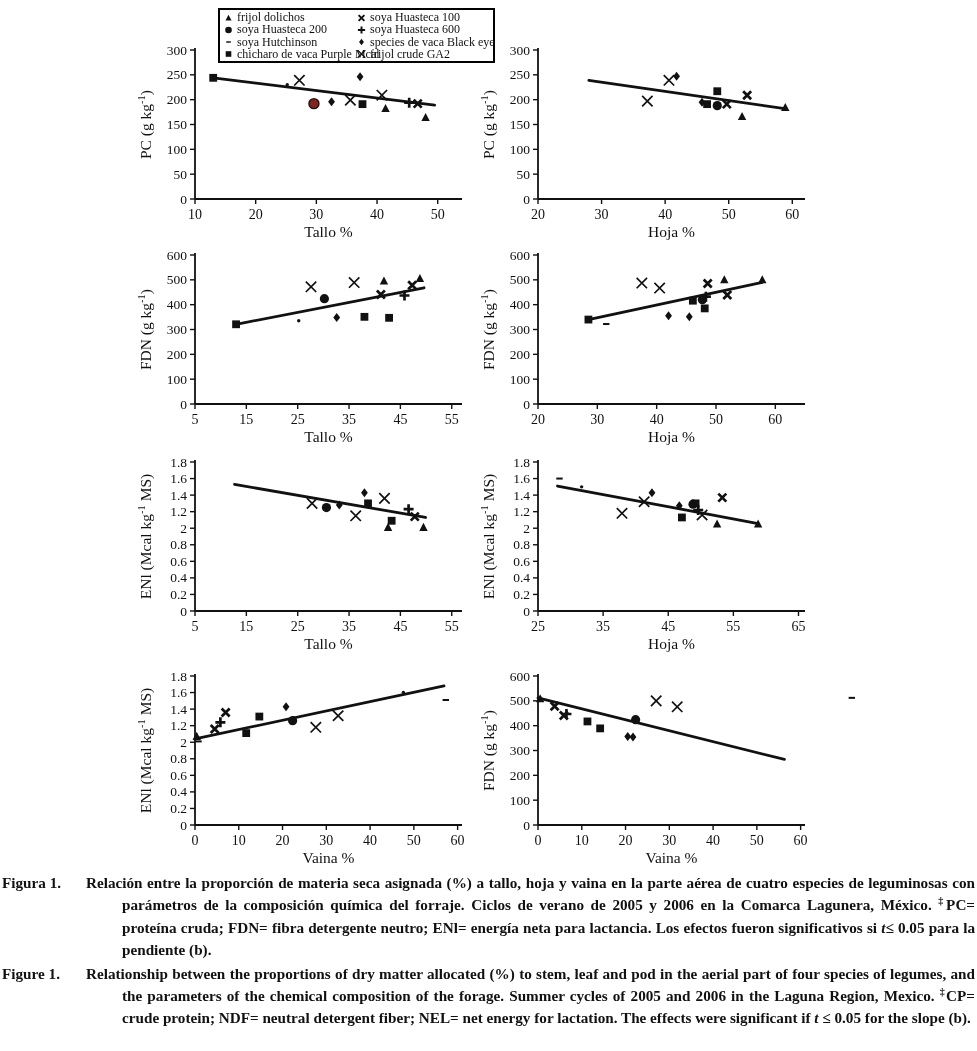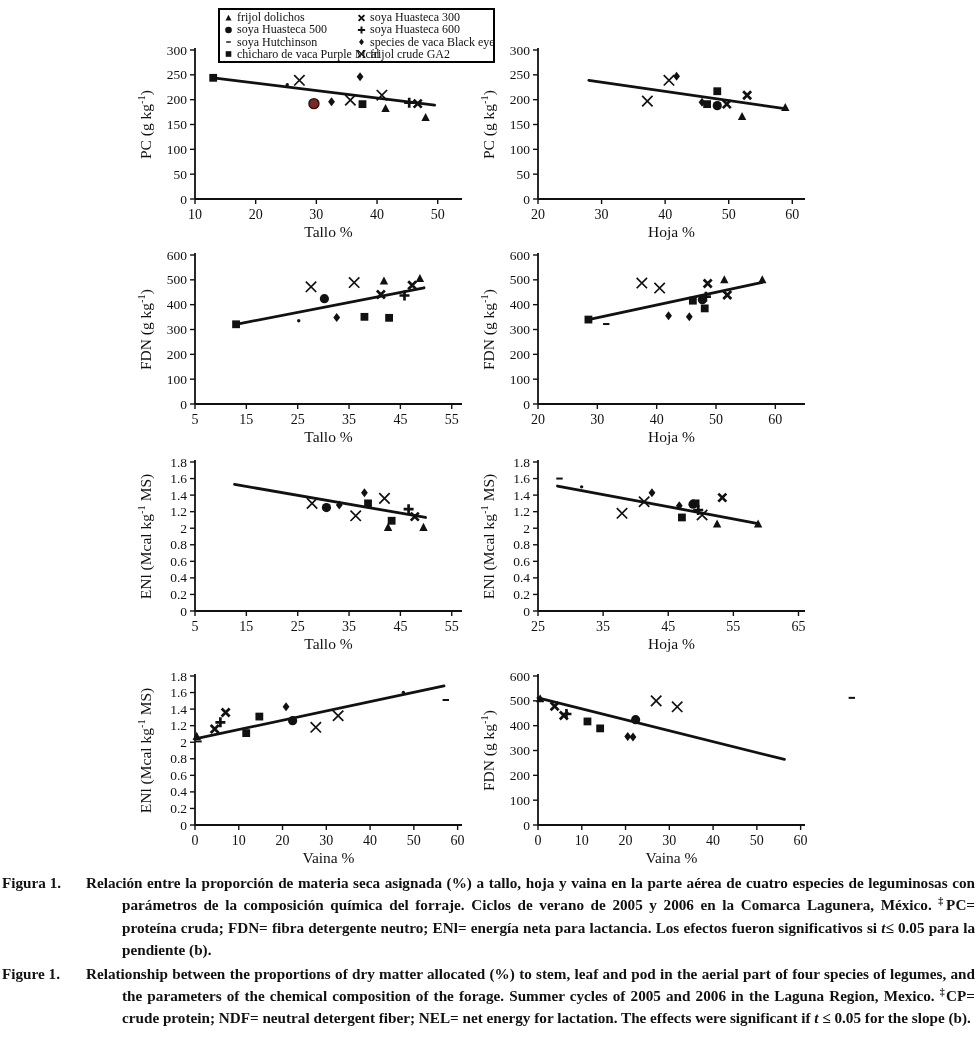--- a/index.html
+++ b/index.html
@@ -425,39 +425,39 @@
       <div class="li">
         <svg width="13" height="11">
           <path d="M6.5 2.688 L9.524000000000001 8.52 L3.476 8.52 Z" fill="#111111"></path>
         </svg>
         <span>frijol dolichos</span>
       </div>
       <div class="li">
         <svg width="13" height="11">
           <circle cx="6.5" cy="6" r="3.312" fill="#111111"></circle>
         </svg>
-        <span>soya Huasteca 500</span>
+        <span>soya Huasteca 200</span>
       </div>
       <div class="li">
         <svg width="13" height="11">
           <rect x="4.196" y="5.28" width="4.608" height="1.44" fill="#111111"></rect>
         </svg>
         <span>soya Hutchinson</span>
       </div>
       <div class="li">
         <svg width="13" height="11">
           <rect x="3.692" y="3.192" width="5.616" height="5.616" fill="#111111"></rect>
         </svg>
         <span>chicharo de vaca Purple Mcal</span>
       </div>
       <div class="li">
         <svg width="13" height="11">
           <path d="M3.62 3.12 L9.379999999999999 8.879999999999999 M9.379999999999999 3.12 L3.62 8.879999999999999" stroke="#111111" stroke-width="1.944" fill="none"></path>
         </svg>
-        <span>soya Huasteca 300</span>
+        <span>soya Huasteca 100</span>
       </div>
       <div class="li">
         <svg width="13" height="11">
           <path d="M2.9000000000000004 6 H 10.1 M6.5 2.4000000000000004 V 9.6" stroke="#111111" stroke-width="1.944" fill="none"></path>
         </svg>
         <span>soya Huasteca 600</span>
       </div>
       <div class="li">
         <svg width="13" height="11">
           <path d="M6.5 2.7600000000000002 L8.948 6 L6.5 9.24 L4.052 6 Z" fill="#111111"></path>

